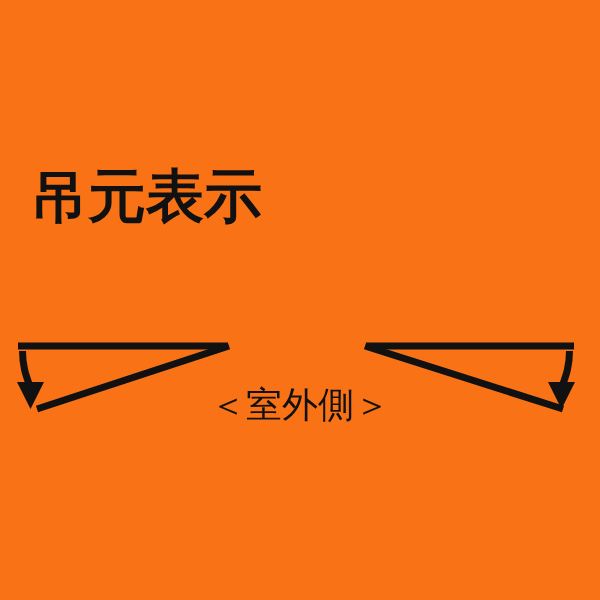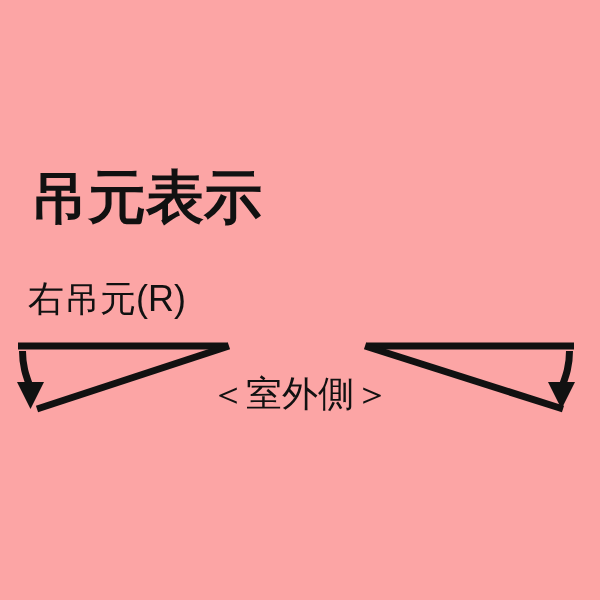--- a/index.html
+++ b/index.html
@@ -4,23 +4,23 @@
 <style>
   html, body {
     margin: 0;
     padding: 0;
     background: #ffffff;
   }
   #page {
     position: relative;
     width: 600px;
     height: 600px;
-    background: #fca5a5;
+    background: #f97316;
     overflow: hidden;
-    font-family: Liberation Sans, sans-serif;
+    font-family: Liberation Serif, serif;
     color: #111111;
   }
 
   
   #title {
     position: absolute;
     left: 30px;
     top: 166px;
     font-size: 58px;
     line-height: 62px;
@@ -40,21 +40,21 @@
     white-space: nowrap;
     color: #111111;
   }
   #label-right-hinge { left: 28px; }
   #label-left-hinge  { left: 364px; }
 
   
   #outside-caption {
     position: absolute;
     left: 0;
-    top: 373px;
+    top: 384px;
     width: 600px;
     text-align: center;
     font-size: 36px;
     line-height: 42px;
     font-weight: 400;
     white-space: nowrap;
     color: #111111;
   }
 
   
@@ -83,21 +83,20 @@
     stroke: none;
   }
 </style>
 </head>
 <body>
 
 <div id="page">
 
   <div id="title">吊元表示</div>
 
-  <div class="hinge-label" id="label-right-hinge">右吊元(R)</div>
 
 
   <div id="outside-caption">＜室外側＞</div>
 
   <svg id="diagram" viewBox="0 0 600 600">
 
     <g>
       <line class="stroke" x1="18" y1="346" x2="228" y2="346"></line>
       <line class="stroke" x1="229" y1="346" x2="37" y2="409"></line>
       <path class="swing" d="M 22.5 351 C 22.5 368, 27 378, 30.5 388"></path>

